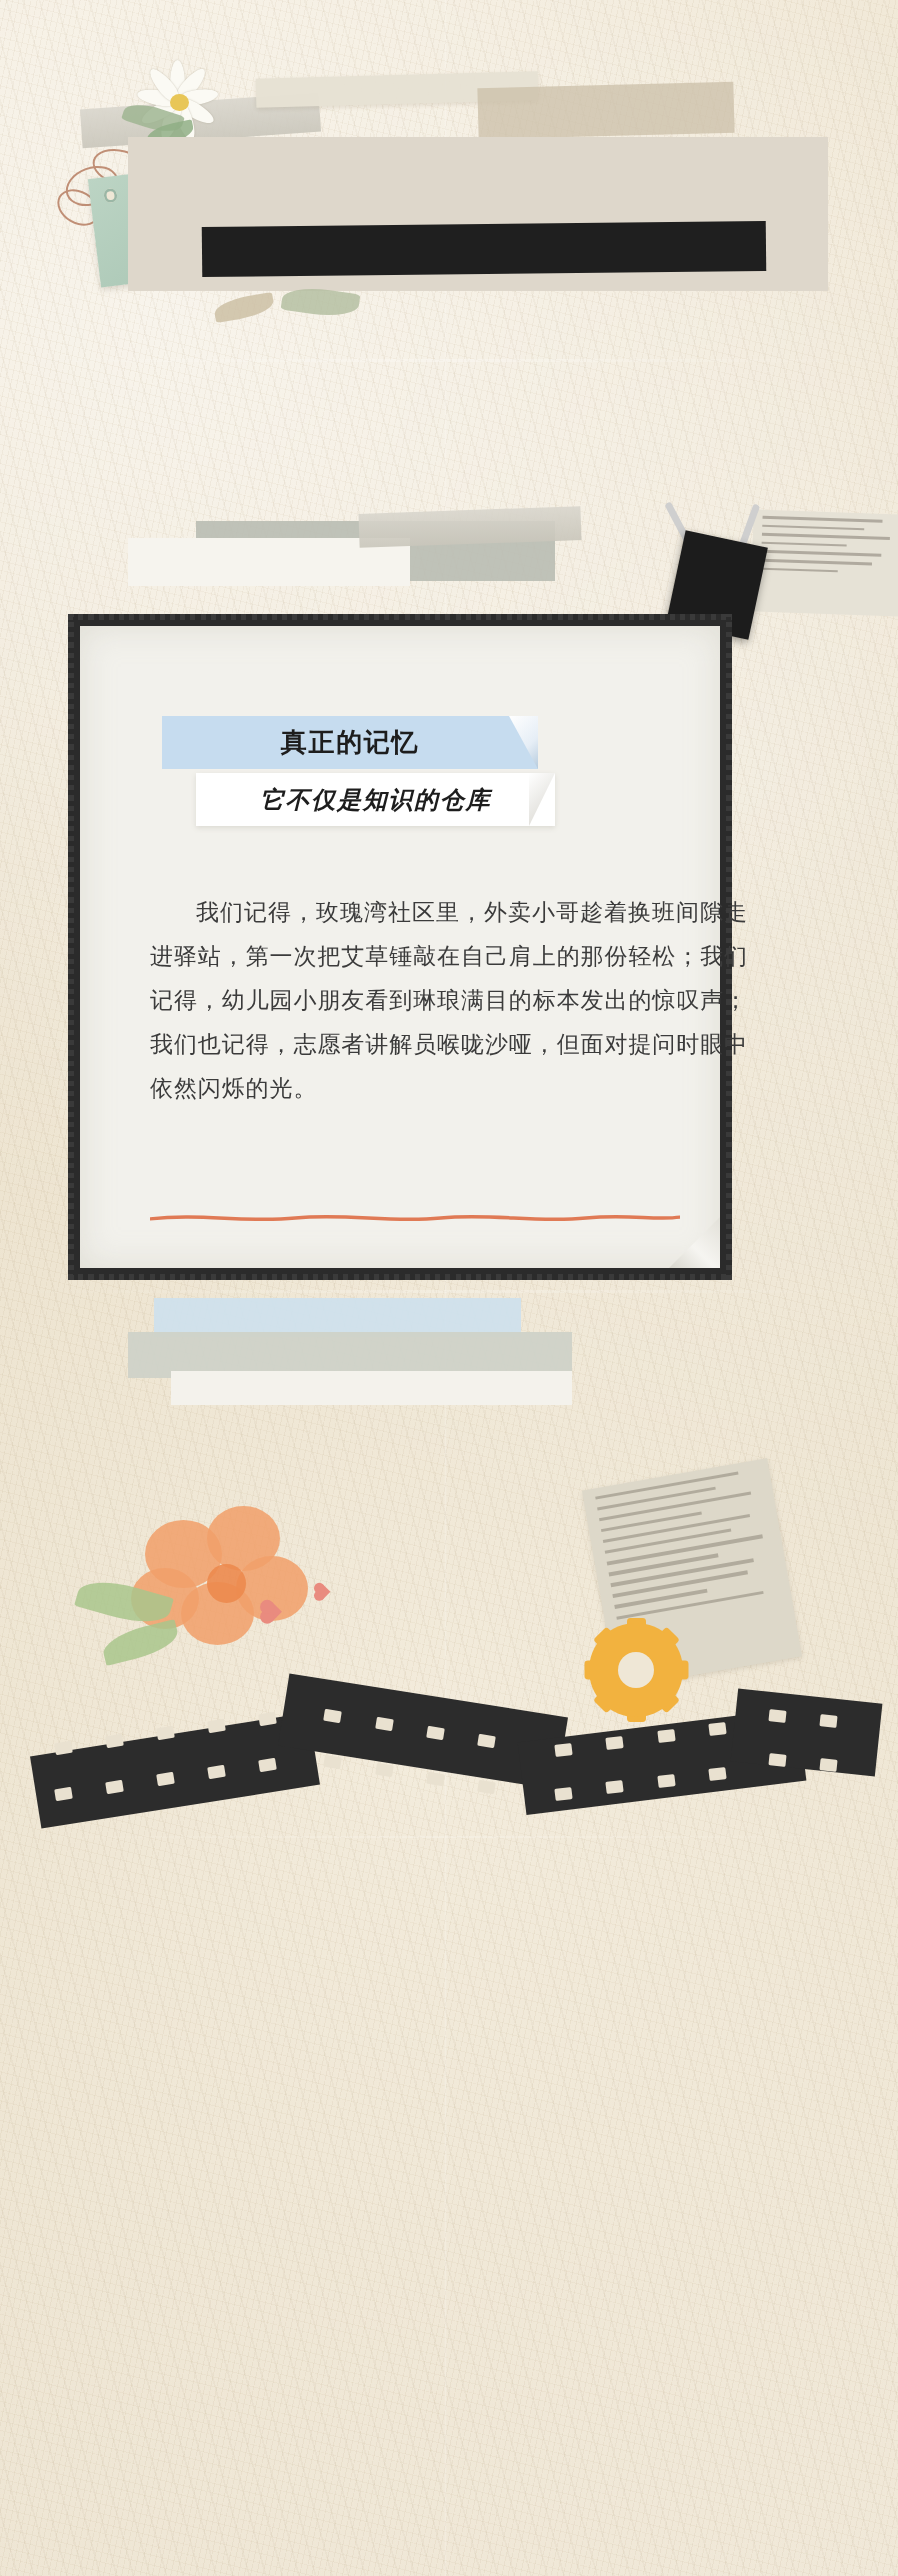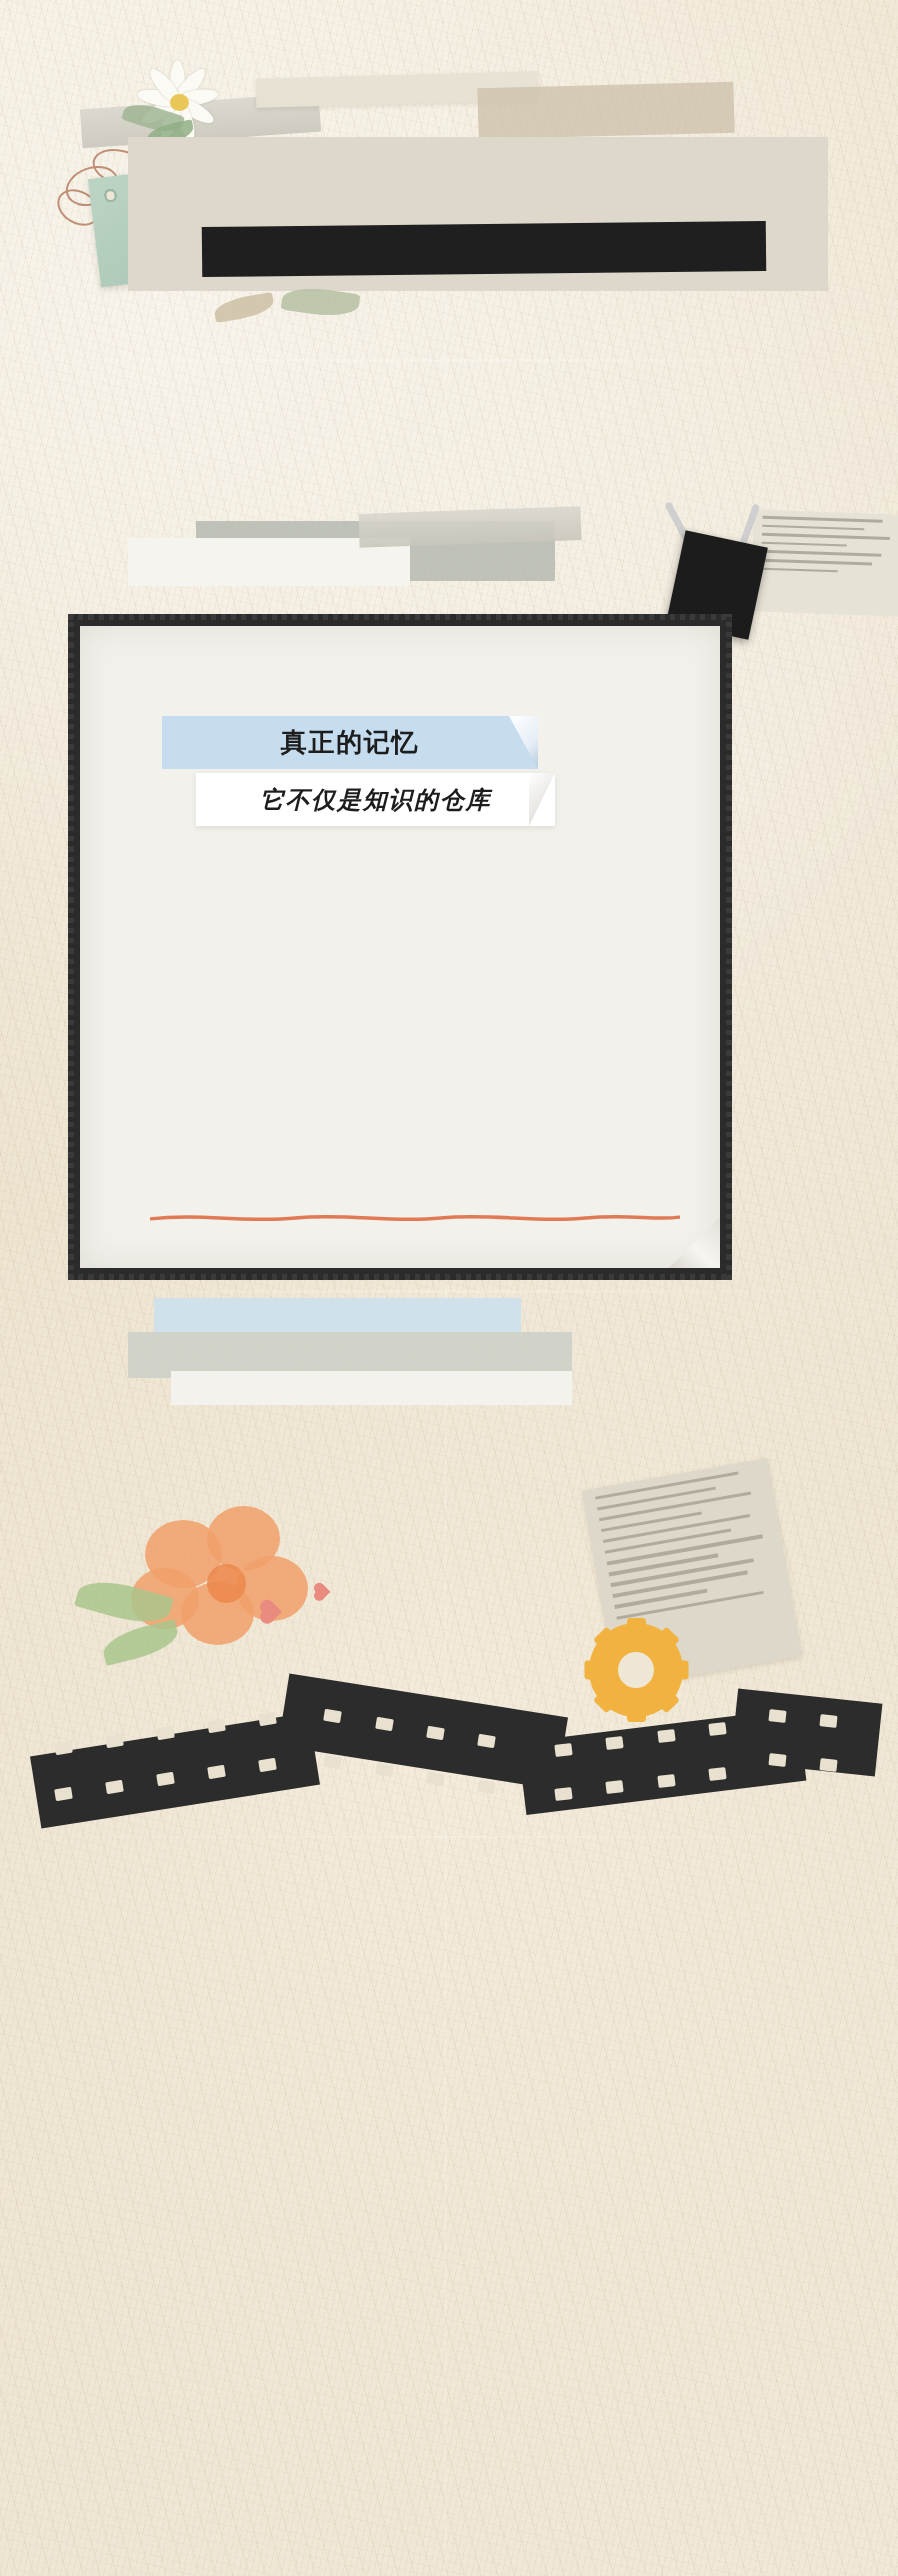--- a/index.html
+++ b/index.html
@@ -264,20 +264,21 @@
 
   <div class="ribbon-blue"></div>
   <div class="ribbon-fold"></div>
   <div class="ribbon-blue-text">真正的记忆</div>
 
   <div class="ribbon-white"></div>
   <div class="ribbon-white-fold"></div>
   <div class="ribbon-white-text">它不仅是知识的仓库</div>
 
   <div class="body-wrap">
+    <p class="para">我们记得，玫瑰湾社区里，外卖小哥趁着换班间隙走进驿站，第一次把艾草锤敲在自己肩上的那份轻松；我们记得，幼儿园小朋友看到琳琅满目的标本发出的惊叹声；我们也记得，志愿者讲解员喉咙沙哑，但面对提问时眼中依然闪烁的光。</p>
   </div>
 
   <svg class="underline-squiggle" viewBox="0 0 620 14" preserveAspectRatio="none">
     <path d="M0,8 C60,1 110,13 170,7 C230,1 280,13 340,7 C400,1 450,13 510,7 C560,2 590,10 620,6" fill="none" stroke="#e07a55" stroke-width="4" stroke-linecap="round"></path>
   </svg>
 </div>
 
 <div id="bottom-collage">
   <div class="blue-strip"></div>
   <div class="grey-strip"></div>

